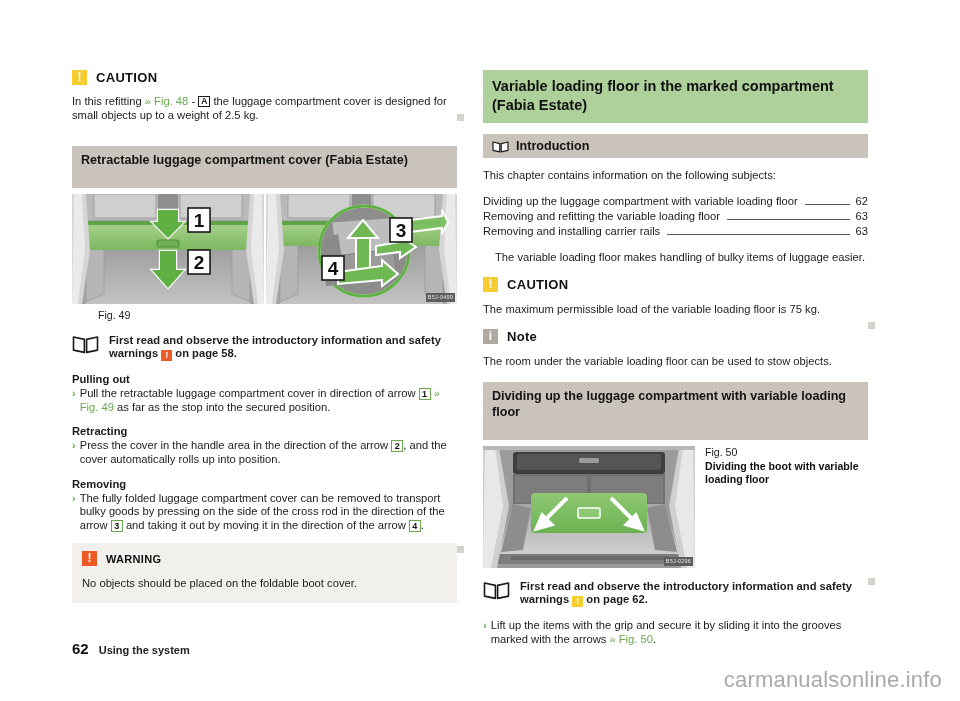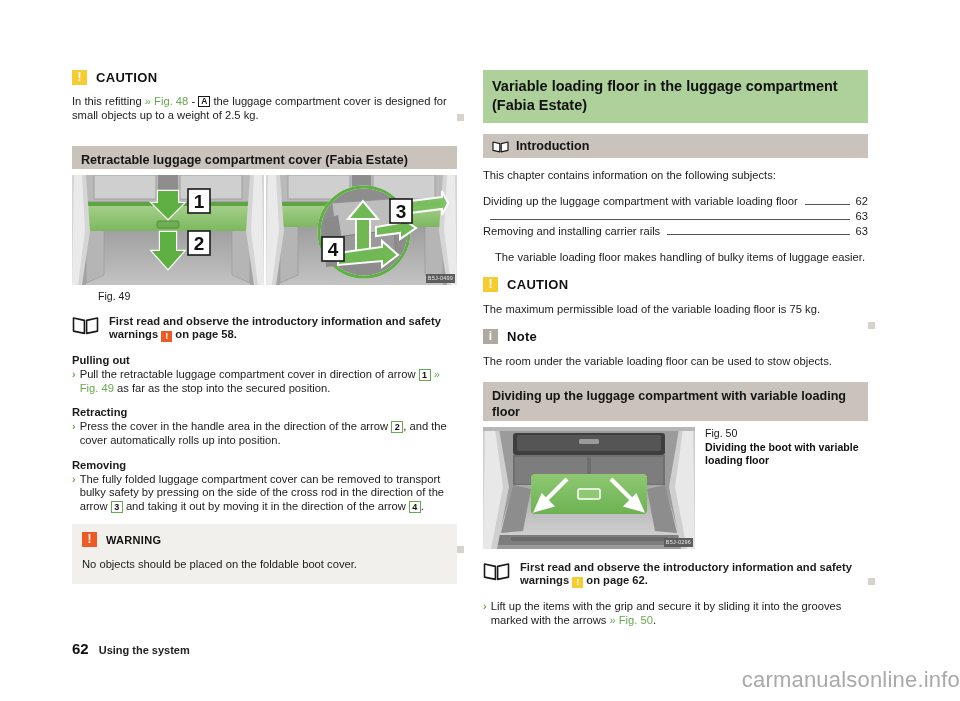--- a/index.html
+++ b/index.html
@@ -58,21 +58,21 @@
     font-size: 14.5px;
     font-weight: bold;
     line-height: 19px;
     color: #111;
     margin: 0;
   }
 
   
   .section-banner {
     background: #c9c3bb;
-    padding: 6px 9px 1px 9px;
+    padding: 6px 9px 20px 9px;
     box-sizing: border-box;
   }
   .section-banner-text {
     font-size: 12.6px;
     font-weight: bold;
     line-height: 16px;
     color: #141414;
     margin: 0;
   }
   .section-banner.with-icon {
@@ -265,21 +265,21 @@
     font-weight: bold;
     color: #111;
   }
   .footer-text {
     font-size: 11px;
     font-weight: bold;
     color: #222;
   }
   .watermark {
     position: absolute;
-    right: 0;
+    right: 18px;
     bottom: 8px;
     font-size: 22px;
     color: #a9a9a9;
     letter-spacing: 0.2px;
   }
 </style>
 </head>
 <body>
 
 <div class="page">
@@ -423,37 +423,37 @@
 
     <p class="sub-head" style="margin-top:10px;">Retracting</p>
     <div class="li-row" style="margin-top:1px;">
       <span class="li-arrow">›</span>
       <p class="body-text"><span>Press the cover in the handle area in the direction of the arrow </span><span class="ref-box-green">2</span><span>, and the cover automatically rolls up into position.</span></p>
     </div>
 
     <p class="sub-head" style="margin-top:10px;">Removing</p>
     <div class="li-row" style="margin-top:1px;">
       <span class="li-arrow">›</span>
-      <p class="body-text"><span>The fully folded luggage compartment cover can be removed to transport bulky safety by pressing on the side of the cross rod in the direction of the arrow </span><span class="ref-box-green">3</span><span> and taking it out by moving it in the direction of the arrow </span><span class="ref-box-green">4</span><span>.</span></p>
+      <p class="body-text"><span>The fully folded luggage compartment cover can be removed to transport bulky goods by pressing on the side of the cross rod in the direction of the arrow </span><span class="ref-box-green">3</span><span> and taking it out by moving it in the direction of the arrow </span><span class="ref-box-green">4</span><span>.</span></p>
     </div>
 
     <div class="warning-block" style="margin-top:11px;">
       <div class="alert-head">
         <span class="icon-sq icon-warning">!</span>
         <span class="alert-title">WARNING</span>
       </div>
       <p class="body-text" style="margin-top:11px;">No objects should be placed on the foldable boot cover.</p>
     </div>
 
   </div>
 
   <div class="col col-right">
 
     <div class="chapter-banner">
-      <p class="chapter-banner-text">Variable loading floor in the luggage compartment (Fabia Estate)</p>
+      <p class="chapter-banner-text">Variable loading floor in the marked compartment (Fabia Estate)</p>
     </div>
 
     <div class="section-banner with-icon" style="margin-top:11px;">
       <span class="icon-book">
         <svg viewBox="0 0 17 13" width="17" height="13">
           <path d="M1 2 L7.8 3.6 L7.8 11.8 L1 10.3 Z" fill="#fff" stroke="#1a1a1a" stroke-width="1.2" stroke-linejoin="round"></path>
           <path d="M16 2 L9.2 3.6 L9.2 11.8 L16 10.3 Z" fill="#fff" stroke="#1a1a1a" stroke-width="1.2" stroke-linejoin="round"></path>
         </svg>
       </span>
       <p class="section-banner-text">Introduction</p>
@@ -461,20 +461,21 @@
 
     <p class="body-text" style="margin-top:11px;">This chapter contains information on the following subjects:</p>
 
     <div style="margin-top:11px;">
       <div class="toc-row">
         <span class="toc-label">Dividing up the luggage compartment with variable loading floor</span>
         <span class="toc-dots"></span>
         <span class="toc-page">62</span>
       </div>
       <div class="toc-row">
+        <span class="toc-label">Removing and refitting the variable loading floor</span>
         <span class="toc-dots"></span>
         <span class="toc-page">63</span>
       </div>
       <div class="toc-row">
         <span class="toc-label">Removing and installing carrier rails</span>
         <span class="toc-dots"></span>
         <span class="toc-page">63</span>
       </div>
     </div>
 

